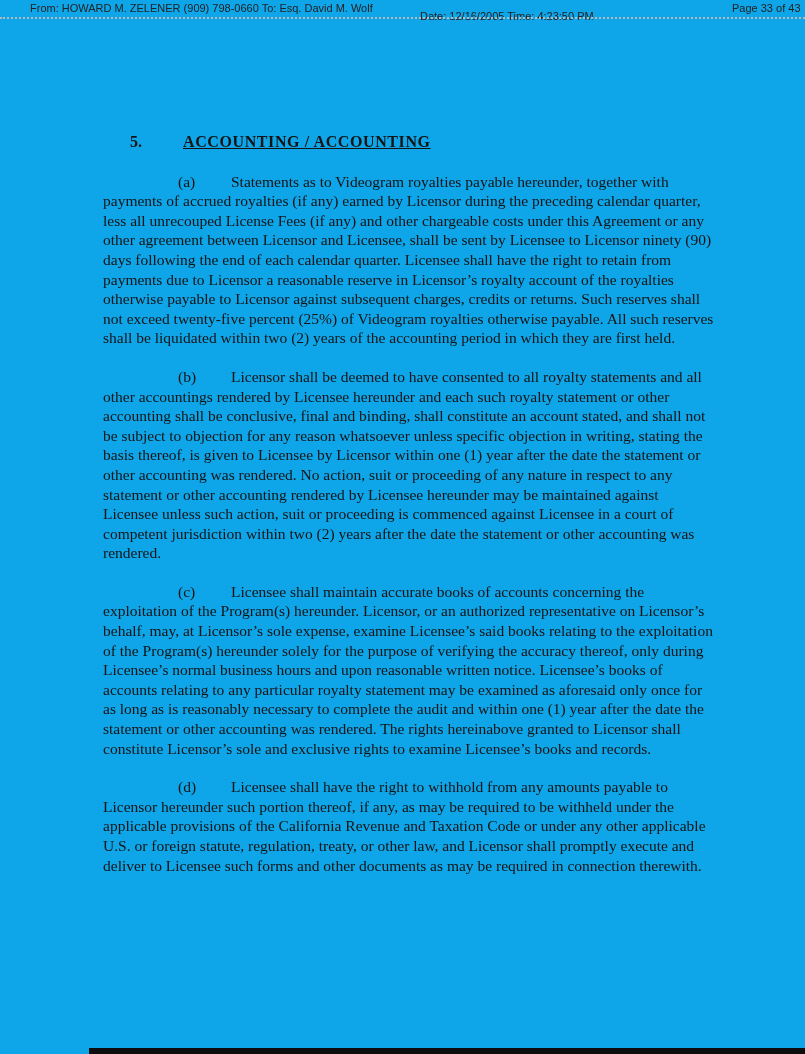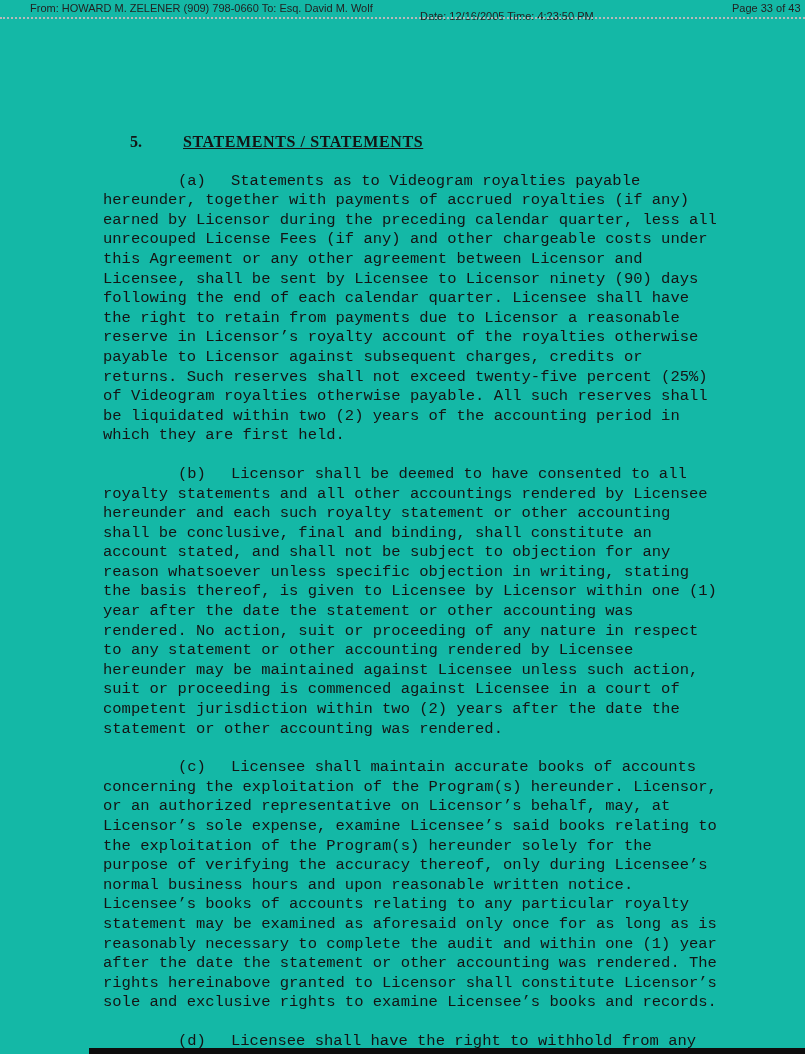--- a/index.html
+++ b/index.html
@@ -1,21 +1,21 @@
 <!DOCTYPE html>
 <html><head>
 <meta charset="utf-8">
 <style>
   * { margin: 0; padding: 0; box-sizing: border-box; }
   html, body { background: #ffffff; }
   .page {
     position: relative;
     width: 805px;
     height: 1054px;
-    background: #14b8a6;
+    background: #0ea5e9;
     overflow: hidden;
     color: #1c1c1c;
   }
 
   
   .fax-header-row1 {
     position: absolute;
     top: 2px; left: 0; right: 0;
     height: 14px;
     font-family: "Liberation Sans", sans-serif;
@@ -76,21 +76,21 @@
   }
   .section-number {
     display: inline-block;
     margin-left: 27px;
     width: 49px;
   }
   .section-title {
     text-decoration: underline;
     letter-spacing: 0.6px;
   }
-  .para { margin-bottom: 19px; font-family: Liberation Mono, monospace; }
+  .para { margin-bottom: 19px; }
   .para-label {
     display: inline-block;
     margin-left: 75px;
     width: 53px;
   }
 
   
   .scan-bar {
     position: absolute;
     bottom: 0;
@@ -111,21 +111,21 @@
     <span class="fh-page">Page 33 of 43</span>
   </div>
 
   <div class="perforation"></div>
 
 
   <div class="doc">
 
     <div class="section-heading">
       <span class="section-number">5.</span>
-      <span class="section-title">STATEMENTS / STATEMENTS</span>
+      <span class="section-title">ACCOUNTING / ACCOUNTING</span>
     </div>
 
     <p class="para">
       <span class="para-label">(a)</span><span class="para-text">Statements as to Videogram royalties payable hereunder, together with payments of accrued royalties (if any) earned by Licensor during the preceding calendar quarter, less all unrecouped License Fees (if any) and other chargeable costs under this Agreement or any other agreement between Licensor and Licensee, shall be sent by Licensee to Licensor ninety (90) days following the end of each calendar quarter.  Licensee shall have the right to retain from payments due to Licensor a reasonable reserve in Licensor’s royalty account of the royalties otherwise payable to Licensor against subsequent charges, credits or returns.  Such reserves shall not exceed twenty-five percent (25%) of Videogram royalties otherwise payable.  All such reserves shall be liquidated within two (2) years of the accounting period in which they are first held.</span>
     </p>
 
     <p class="para">
       <span class="para-label">(b)</span><span class="para-text">Licensor shall be deemed to have consented to all royalty statements and all other accountings rendered by Licensee hereunder and each such royalty statement or other accounting shall be conclusive, final and binding, shall constitute an account stated, and shall not be subject to objection for any reason whatsoever unless specific objection in writing, stating the basis thereof, is given to Licensee by Licensor within one (1) year after the date the statement or other accounting was rendered.  No action, suit or proceeding of any nature in respect to any statement or other accounting rendered by Licensee hereunder may be maintained against Licensee unless such action, suit or proceeding is commenced against Licensee in a court of competent jurisdiction within two (2) years after the date the statement or other accounting was rendered.</span>
     </p>
 

